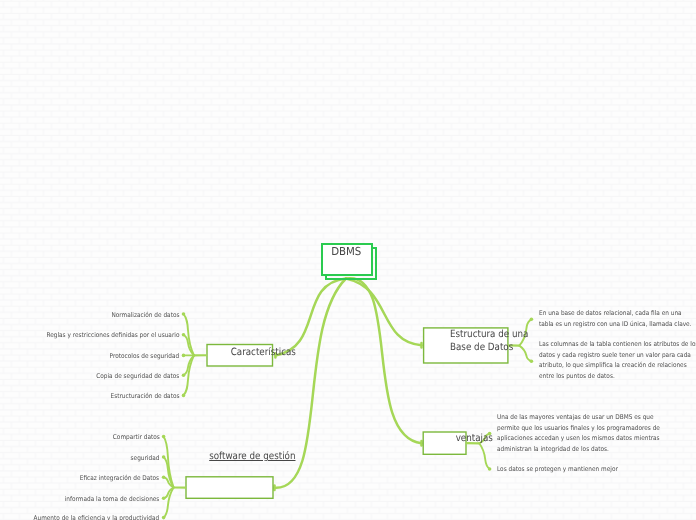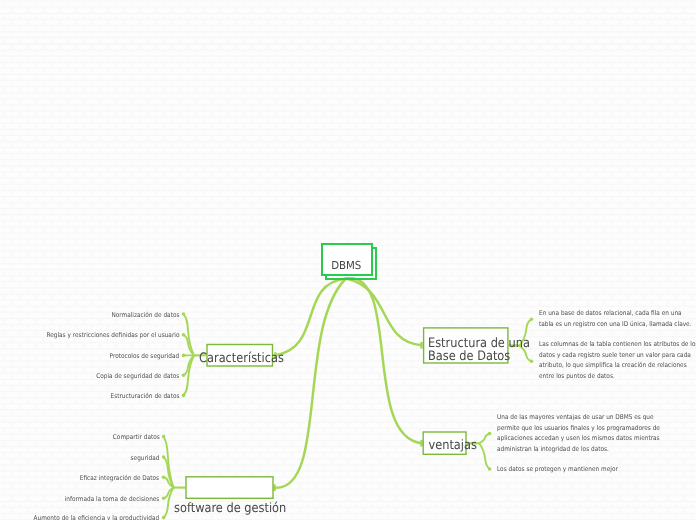--- a/index.html
+++ b/index.html
@@ -3,23 +3,23 @@
 <meta charset="utf-8">
 <title>Mind map</title>
 <style>
   html,body{margin:0;padding:0;}
   body{width:696px;height:520px;overflow:hidden;background:#fbfbfb;
        font-family:"DejaVu Sans",sans-serif;-webkit-font-smoothing:antialiased;text-rendering:geometricPrecision;}
   #stage{position:relative;width:696px;height:520px;overflow:hidden;}
   #nodes{position:absolute;inset:0;opacity:0.9999;}
   svg.layer{position:absolute;left:0;top:0;width:696px;height:520px;}
   .node{position:absolute;background:#ffffff;filter:opacity(0.999);box-sizing:border-box;
-        display:flex;align-items:flex-end;justify-content:center;text-align:center;
+        display:flex;align-items:flex-start;justify-content:center;text-align:center;
         color:#474747;line-height:1.35;}
-  .node.sub{font-size:13px;background:transparent;}
+  .node.sub{font-size:10px;background:transparent;margin-left:22px;}
   .node.sub > span{display:block;transform:scaleX(0.875);white-space:pre;opacity:0.996;}
   .node.sub.lalign > span{transform-origin:0% 50%;}
   .node.sub > span > span{display:block;white-space:pre;}
   .leaf{position:absolute;color:#4f4f4f;white-space:nowrap;font-size:6.5px;transform:scaleX(0.89);opacity:0.996;}
   .leaf.r{transform-origin:100% 50%;}
   .para{position:absolute;color:#4f4f4f;font-size:6.5px;line-height:10.7px;transform:scaleX(0.89);transform-origin:0% 0%;white-space:nowrap;opacity:0.996;}
   .para div{white-space:nowrap;}
 </style>
 </head>
 <body>
@@ -92,21 +92,21 @@
         <span style="display: block; transform: scaleX(0.93); white-space: pre; opacity: 0.996;">DBMS</span>
       </div>
       <div class="node sub" style="left: 207px; top: 344.5px; width: 65.5px; height: 21.5px;">
         <span style="position: relative; top: 1.3px; left: 2px;">Características</span>
       </div>
       <div class="leaf r" style="right: 516.8px; top: 310.5px; text-align: right;">Normalización de datos</div>
       <div class="leaf r" style="right: 516.8px; top: 331.2px; text-align: right;">Reglas y restricciones definidas por el usuario</div>
       <div class="leaf r" style="right: 516.8px; top: 351.9px; text-align: right;">Protocolos de seguridad</div>
       <div class="leaf r" style="right: 516.8px; top: 371.7px; text-align: right;">Copia de seguridad de datos</div>
       <div class="leaf r" style="right: 516.8px; top: 391.9px; text-align: right;">Estructuración de datos</div>
-      <div class="node sub" style="left: 186px; top: 479px; width: 87px; height: 38px;">
+      <div class="node sub" style="left: 186px; top: 449px; width: 87px; height: 38px; text-decoration: underline;">
         <span style="position: relative; top: 0.8px; left: 0.5px;">software de gestión</span>
       </div>
       <div class="leaf r" style="right: 536.7px; top: 433.1px; text-align: right;">Compartir datos</div>
       <div class="leaf r" style="right: 536.7px; top: 453.5px; text-align: right;">seguridad</div>
       <div class="leaf r" style="right: 536.7px; top: 473.7px; text-align: right;">Eficaz integración de Datos</div>
       <div class="leaf r" style="right: 536.7px; top: 494.8px; text-align: right;">informada la toma de decisiones</div>
       <div class="leaf r" style="right: 536.7px; top: 514.1px; text-align: right;">Aumento de la eficiencia y la productividad</div>
       <div class="node sub lalign" style="left: 423.6px; top: 327.9px; width: 84.3px; height: 35.1px; justify-content: flex-start; padding-left: 4.5px; text-align: left; line-height: 13px;">
         <span style="position: relative; top: 0.5px; left: 0px;"><span>Estructura de una</span><span>Base de Datos</span></span>
       </div>

